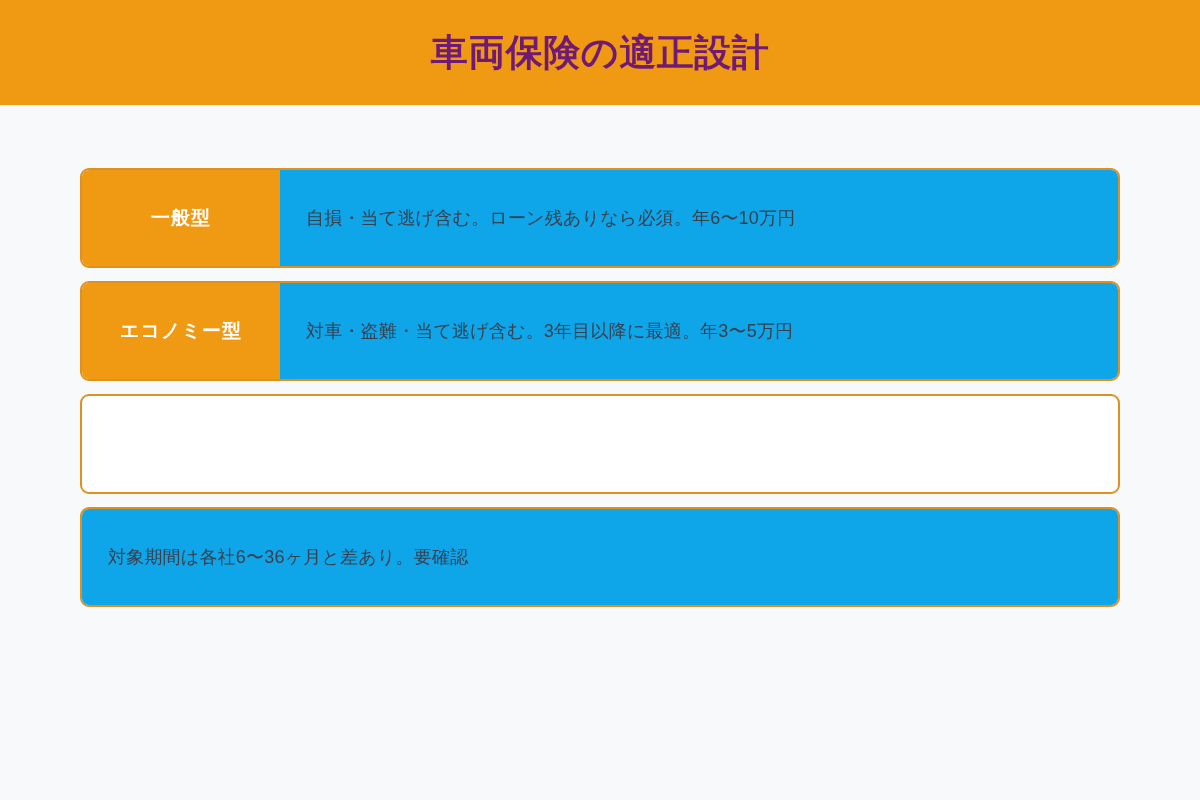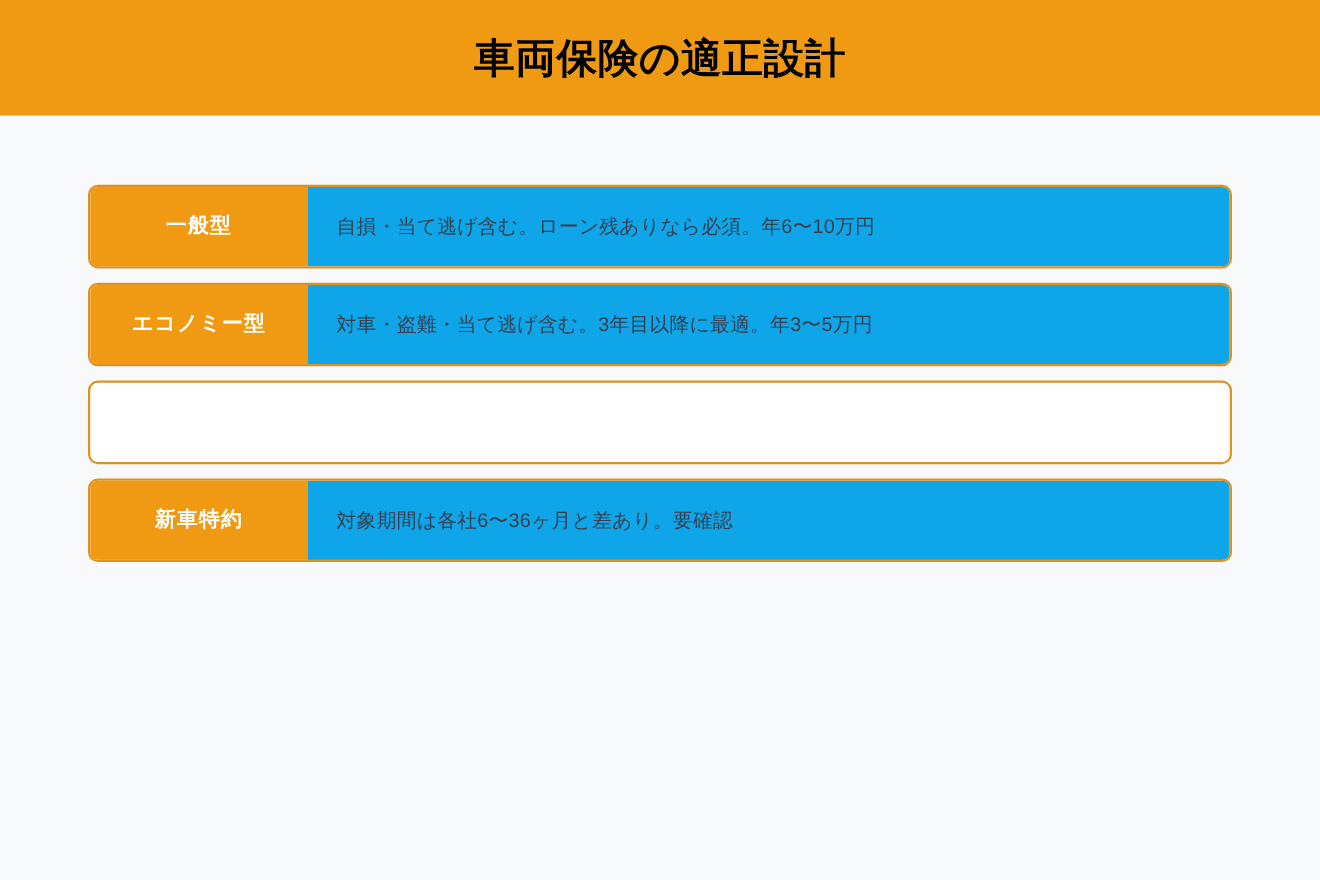--- a/index.html
+++ b/index.html
@@ -15,38 +15,38 @@
     background:#f8f9fb;
   }
   
   .header {
     position:absolute; left:0; top:0;
     width:1200px; height:105px;
     background:#f09a13;
     display:flex; align-items:center; justify-content:center;
   }
   .header-title {
-    color:#000000;
+    color:#701a75;
     font-size:37px;
     font-weight:bold;
     letter-spacing:0.5px;
     line-height:1;
     white-space:nowrap;
   }
   
   .rows {
     position:absolute;
     left:80px; top:168px;
     width:1040px;
   }
   .row {
     position:relative;
     display:flex;
     align-items:stretch;
-    height:76px;
+    height:100px;
     margin-bottom:13px;
     background:#ffffff;
     border:2px solid #dd9120;
     border-radius:9px;
     overflow:hidden;
   }
   .row:last-child { margin-bottom:0; }
   .row-label {
     flex:0 0 198px;
     background:#f09a13;
@@ -105,22 +105,19 @@
       </div>
       <div class="row-body">
         <span class="row-body-text">対車・盗難・当て逃げ含む。3年目以降に最適。年3〜5万円</span>
       </div>
     </div>
 
     <div class="row">
     </div>
 
     <div class="row">
-      <div class="row-label">
-        <span class="row-label-text">新車特約</span>
-      </div>
       <div class="row-body">
         <span class="row-body-text">対象期間は各社6〜36ヶ月と差あり。要確認</span>
       </div>
     </div>
 
   </div>
 </div>
 
 </body></html>

